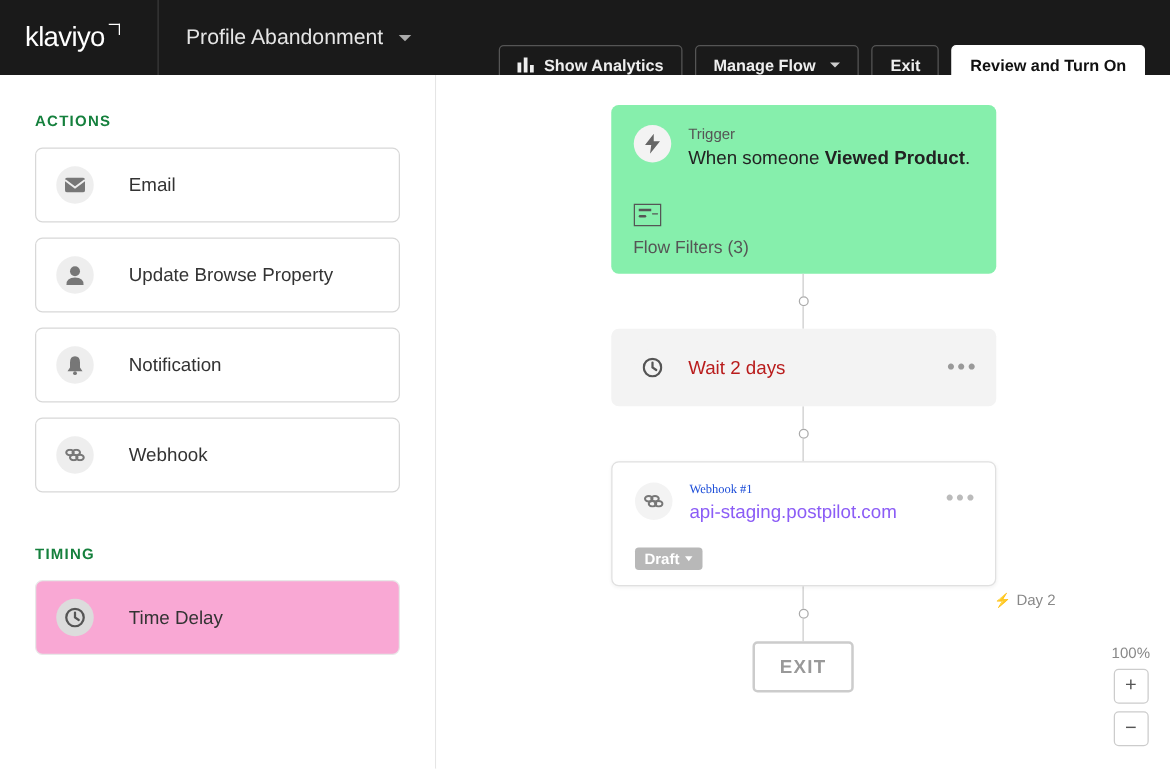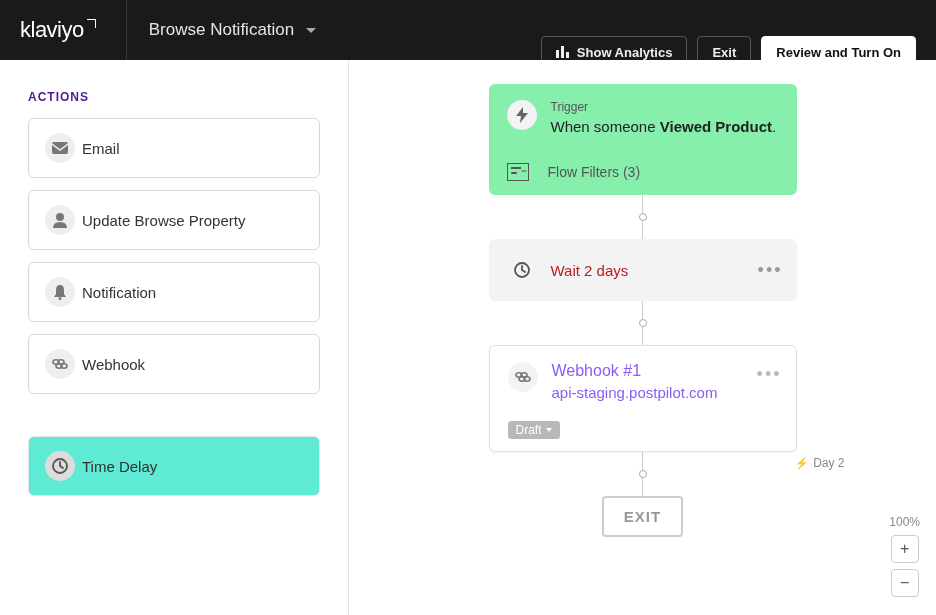--- a/index.html
+++ b/index.html
@@ -19,55 +19,55 @@
 .btn-small-caret { width: 0; height: 0; border-left: 4px solid transparent; border-right: 4px solid transparent; border-top: 4px solid #ccc; display: inline-block; margin-left: 4px; }
 .icon-bars { display: inline-flex; align-items: flex-end; gap: 2px; }
 .icon-bars span { width: 3px; background: #eee; display: inline-block; }
 .icon-bars span:nth-child(1) { height: 8px; }
 .icon-bars span:nth-child(2) { height: 12px; }
 .icon-bars span:nth-child(3) { height: 6px; }
 
 
 .main { display: flex; height: 555px; }
 .sidebar { width: 349px; border-right: 1px solid #e5e5e5; padding: 30px 28px 0; overflow-y: auto; }
-.section-label { font-size: 12px; font-weight: 600; color: #4c1d95; letter-spacing: 1px; margin-bottom: 14px; }
-.action-card { border: 1px solid #d8d8d8; border-radius: 6px; padding: 14px 16px; display: flex; align-items: center; gap: 7px; margin-bottom: 12px; cursor: grab; background: #fff; }
-.action-card.filled { background: #5eead4; border-color: #e8e8e8; }
+.section-label { font-size: 12px; font-weight: 600; color: #15803d; letter-spacing: 1px; margin-bottom: 14px; }
+.action-card { border: 1px solid #d8d8d8; border-radius: 6px; padding: 14px 16px; display: flex; align-items: center; gap: 28px; margin-bottom: 12px; cursor: grab; background: #fff; }
+.action-card.filled { background: #f9a8d4; border-color: #e8e8e8; }
 .action-icon { width: 30px; height: 30px; border-radius: 50%; background: #eee; display: flex; align-items: center; justify-content: center; flex-shrink: 0; }
 .action-card.filled .action-icon { background: #dcdcdc; }
 .action-label { font-size: 15px; color: #333; }
 .section-gap { height: 30px; }
 
 
 .canvas { flex: 1; position: relative; background: #fff; overflow: hidden; }
 .flow-col { position: absolute; left: 50%; transform: translateX(-50%); top: 24px; display: flex; flex-direction: column; align-items: center; }
 .connector { width: 1px; background: #ccc; }
 .dot { width: 8px; height: 8px; border-radius: 50%; background: #fff; border: 1px solid #aaa; }
 
 .trigger-card { width: 308px; background: #86efac; border-radius: 6px; padding: 16px 18px 14px; }
 .trigger-row { display: flex; align-items: flex-start; gap: 14px; }
 .circ-icon { width: 30px; height: 30px; border-radius: 50%; background: #f3f3f3; display: flex; align-items: center; justify-content: center; flex-shrink: 0; }
 .trigger-label { font-size: 12px; color: #555; margin-bottom: 4px; }
 .trigger-text { font-size: 15px; color: #222; }
 .trigger-text strong { font-weight: 700; }
-.trigger-filters { display: flex; align-items: center; gap: 19px; margin-top: 28px; }
+.trigger-filters { display: flex; gap: 8px; margin-top: 28px; flex-direction: column; }
 .filter-icon-box { width: 22px; height: 18px; border: 1px solid #555; position: relative; }
 .filter-icon-box::before { content: ''; position: absolute; left: 3px; top: 3px; width: 10px; height: 1.5px; background: #555; }
 .filter-icon-box::after { content: ''; position: absolute; left: 3px; top: 8px; width: 6px; height: 1.5px; background: #555; box-shadow: 10px -2px 0 -0.5px #555; border-radius:1px;}
 .filter-text { font-size: 14px; color: #555; }
 
 .wait-card { width: 308px; background: #f3f3f3; border-radius: 6px; padding: 16px 18px; display: flex; align-items: center; gap: 14px; position: relative; }
 .wait-text { font-size: 15px; color: #b91c1c; }
 .more-dots { position: absolute; right: 14px; top: 50%; transform: translateY(-50%); color: #999; font-size: 18px; letter-spacing: 2px; cursor: pointer; }
 
 .webhook-card { width: 308px; background: #fff; border: 1px solid #e0e0e0; border-radius: 6px; padding: 16px 18px 12px; position: relative; box-shadow: 0 1px 3px rgba(0,0,0,0.05); }
 .webhook-row { display: flex; align-items: flex-start; gap: 14px; }
-.webhook-label { font-size: 16px; color: #8b5cf6; margin-bottom: 4px; }
+.webhook-label { font-size: 10px; color: #1d4ed8; margin-bottom: 4px; font-family: Liberation Serif, serif; }
 .webhook-url { font-size: 15px; color: #8b5cf6; }
-.draft-badge { display: inline-flex; align-items: center; gap: 4px; background: #b8b8b8; color: #fff; font-size: 12px; font-weight: 400; padding: 2px 8px; border-radius: 3px; margin-top: 20px; }
+.draft-badge { display: inline-flex; align-items: center; gap: 4px; background: #b8b8b8; color: #fff; font-size: 12px; font-weight: 700; padding: 2px 8px; border-radius: 3px; margin-top: 20px; }
 .draft-caret { width: 0; height: 0; border-left: 3px solid transparent; border-right: 3px solid transparent; border-top: 4px solid #fff; }
 .webhook-more { position: absolute; right: 14px; top: 18px; color: #bbb; font-size: 18px; letter-spacing: 2px; cursor: pointer; }
 
 .day-label { position: absolute; font-size: 12px; color: #888; display: flex; align-items: center; gap: 4px; }
 .bolt-small { font-size: 11px; }
 
 .exit-box { border: 2px solid #ccc; border-radius: 4px; padding: 10px 20px; font-size: 15px; font-weight: 700; color: #999; letter-spacing: 1px; }
 
 
 .zoom-panel { position: absolute; right: 16px; bottom: 18px; display: flex; flex-direction: column; align-items: center; gap: 6px; margin-top: 36px; }
@@ -75,32 +75,36 @@
 .zoom-btn { width: 28px; height: 28px; border: 1px solid #ccc; border-radius: 4px; background: #fff; display: flex; align-items: center; justify-content: center; font-size: 16px; color: #555; cursor: pointer; }
 
 svg { display: block; }
 </style>
 </head>
 <body>
 
 <div class="header">
   <div class="logo">klaviyo</div>
   <div class="vdivider"></div>
-  <div class="flow-title">Browse Notification</div>
+  <div class="flow-title">Profile Abandonment</div>
   <span class="dropdown-caret"></span>
   <div class="header-spacer"></div>
   <button class="btn btn-outline">
     <span class="icon-bars">
         <span></span>
         <span></span>
         <span></span>
       </span>
     <span>Show Analytics</span>
   </button>
   <button class="btn btn-outline">
+    <span>Manage Flow</span>
+    <span class="btn-small-caret"></span>
+  </button>
+  <button class="btn btn-outline">
     <span>Exit</span>
   </button>
   <button class="btn btn-primary">
     <span>Review and Turn On</span>
   </button>
 </div>
 
 <div class="main">
   <div class="sidebar">
     <div class="section-label">ACTIONS</div>
@@ -142,20 +146,21 @@
             <ellipse cx="4" cy="3" rx="3" ry="2.2" fill="none" stroke="#777" stroke-width="1.6"></ellipse>
             <ellipse cx="9" cy="3" rx="3" ry="2.2" fill="none" stroke="#777" stroke-width="1.6"></ellipse>
             <ellipse cx="7" cy="7" rx="3" ry="2.2" fill="none" stroke="#777" stroke-width="1.6"></ellipse>
             <ellipse cx="12" cy="7" rx="3" ry="2.2" fill="none" stroke="#777" stroke-width="1.6"></ellipse>
           </svg>
       </div>
       <div class="action-label">Webhook</div>
     </div>
 
     <div class="section-gap"></div>
+    <div class="section-label">TIMING</div>
 
     <div class="action-card filled">
       <div class="action-icon">
         <svg width="16" height="16" viewBox="0 0 16 16">
             <circle cx="8" cy="8" r="7" fill="none" stroke="#555" stroke-width="1.8"></circle>
             <path d="M8 4 L8 8 L11 10" stroke="#555" stroke-width="1.8" fill="none" stroke-linecap="round"></path>
           </svg>
       </div>
       <div class="action-label">Time Delay</div>
     </div>

